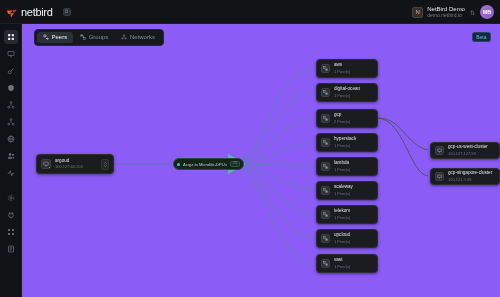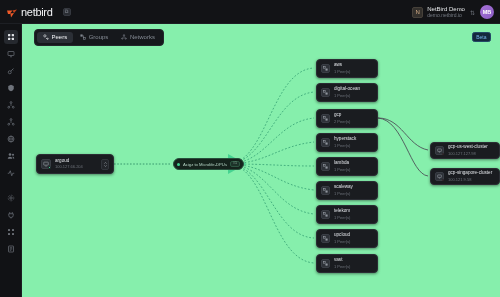--- a/index.html
+++ b/index.html
@@ -2,21 +2,21 @@
 <html><head>
 <meta charset="utf-8">
 <style>
   * { box-sizing: border-box; margin: 0; padding: 0; }
   html, body {
     width: 500px; height: 297px;
     background: #0e0f11;
     font-family: "Liberation Sans", sans-serif;
     overflow: hidden;
   }
-  #app { position: relative; width: 500px; height: 297px; background: #86efac; }
+  #app { position: relative; width: 500px; height: 297px; background: #8b5cf6; }
 
   
   .topbar {
     position: absolute; top: 0; left: 0; width: 500px; height: 24px;
     background: #121316;
     border-bottom: 1px solid #1d1f24;
     display: flex; align-items: center;
   }
   .logo-wrap { display: flex; align-items: center; gap: 3px; margin-left: 6px; }
   .logo-mark { width: 12px; height: 12px; position: relative; }

